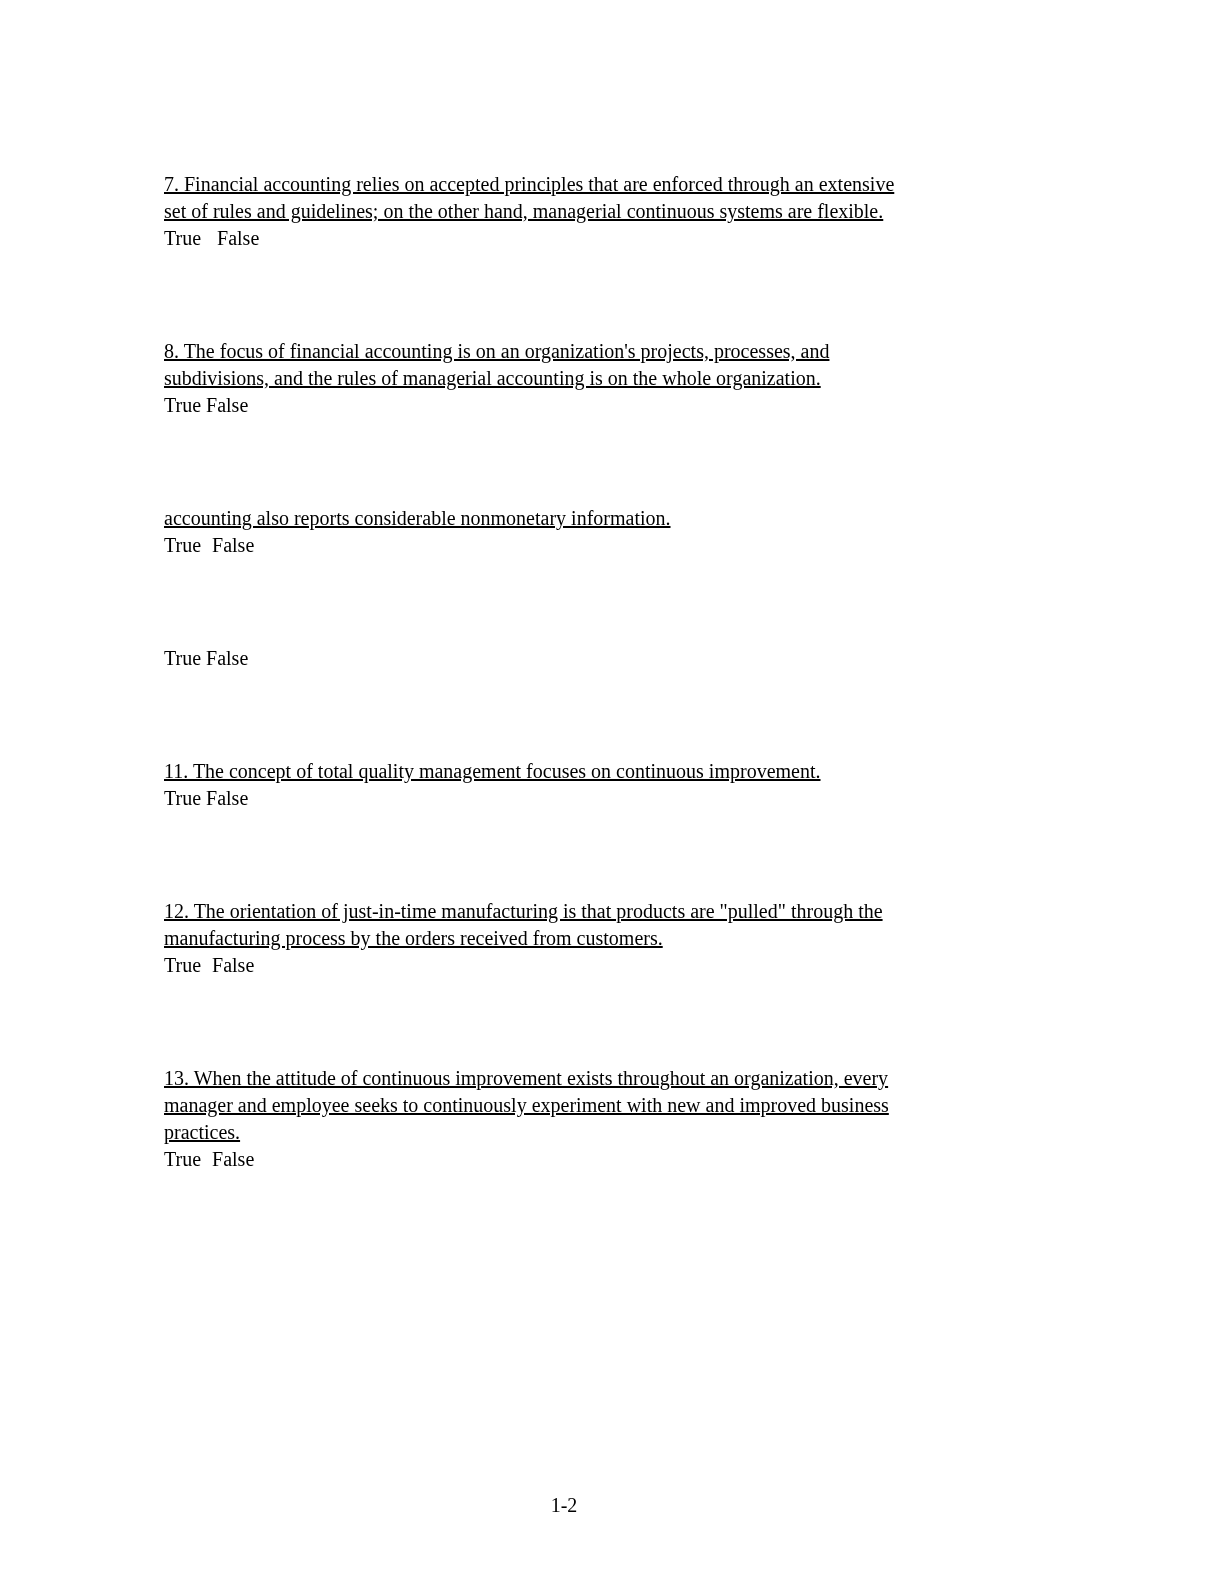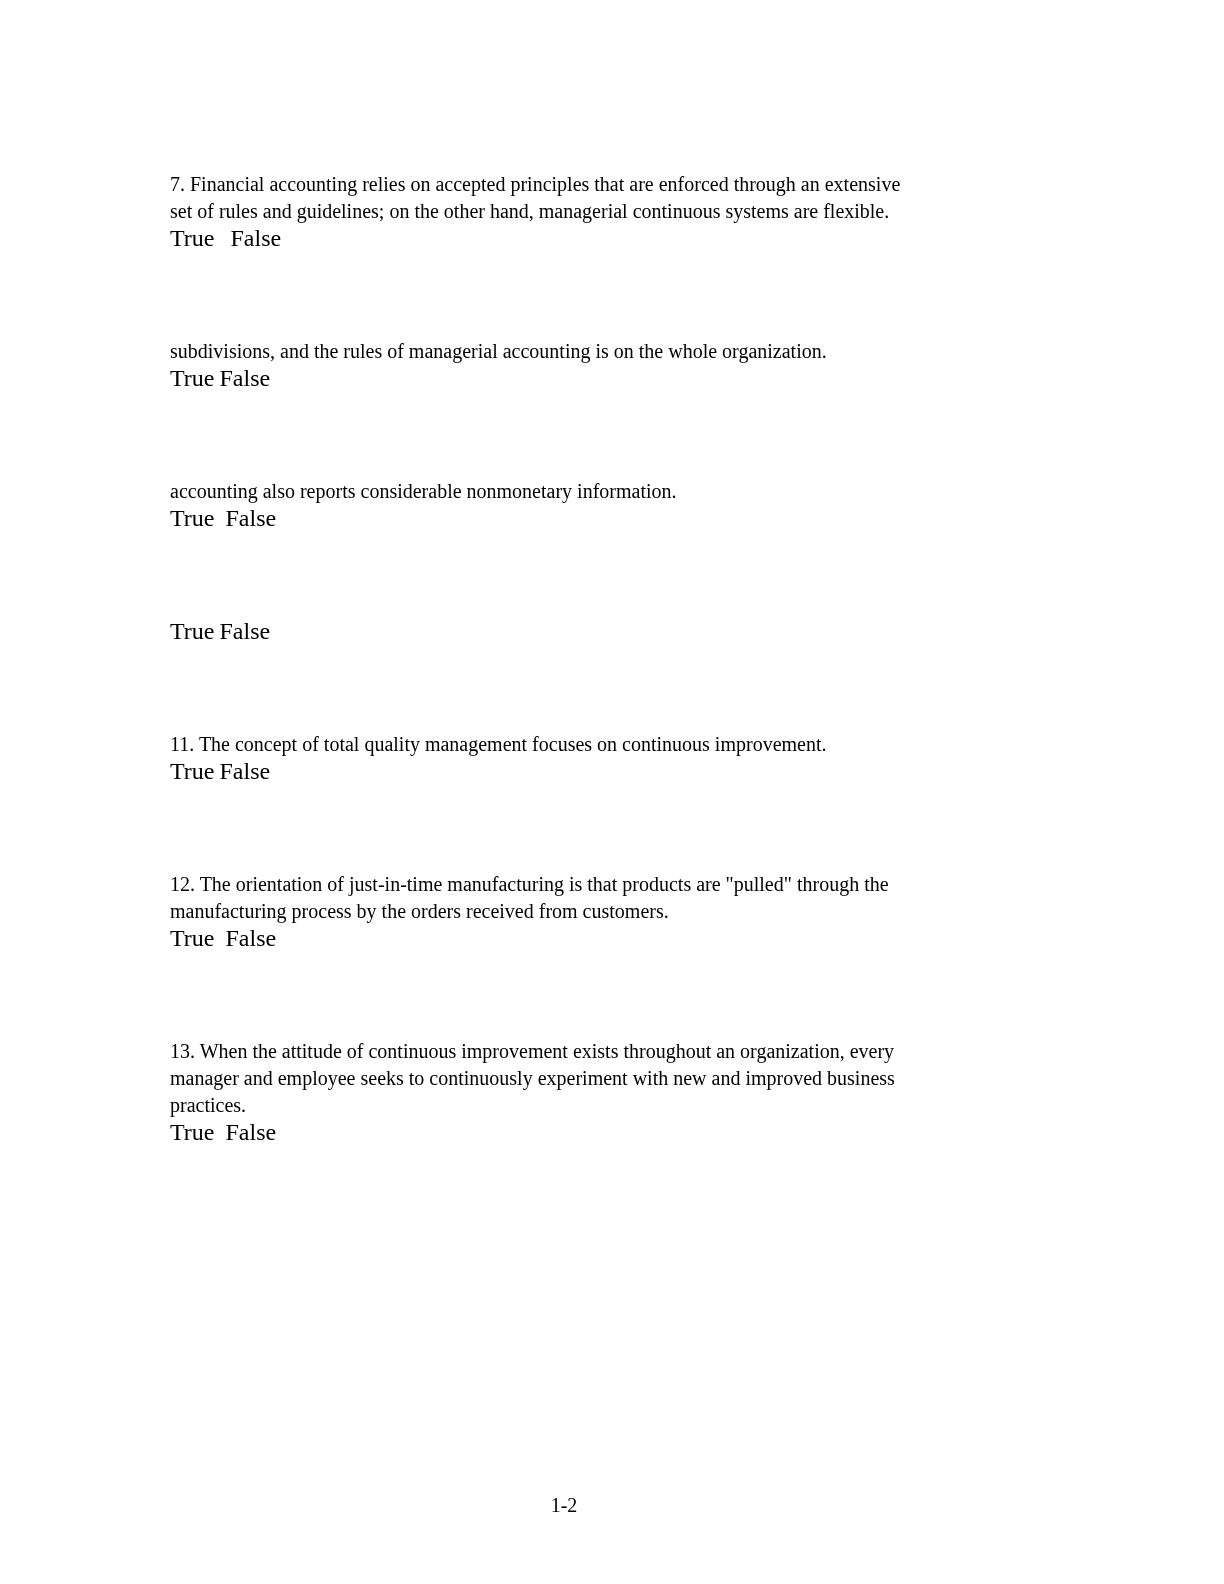--- a/index.html
+++ b/index.html
@@ -10,34 +10,35 @@
     position: relative;
     width: 1224px;
     height: 1584px;
     background: #ffffff;
     color: #000000;
     font-family: "Liberation Serif", "DejaVu Serif", serif;
     overflow: hidden;
   }
   .content {
     position: absolute;
-    left: 170px;
+    left: 164px;
     top: 171px;
     width: 905px;
+    text-decoration: underline;
   }
   .question {
     font-size: 20px;
     line-height: 27px;
     margin-bottom: 86px;
   }
   .q-line {
     white-space: nowrap;
   }
   .tf-row {
-    font-size: 24px;
+    font-size: 20px;
     line-height: 27px;
   }
   .tf-option {
     display: inline-block;
     cursor: pointer;
   }
   .g1 { margin-left: 5px; }
   .g2 { margin-left: 11px; }
   .g3 { margin-left: 16px; }
   .footer {
@@ -55,20 +56,21 @@
 
 <div class="content">
 
   <div class="question">
     <div class="q-line">7. Financial accounting relies on accepted principles that are enforced through an extensive</div>
     <div class="q-line">set of rules and guidelines; on the other hand, managerial continuous systems are flexible.</div>
     <div class="tf-row"><span class="tf-option">True</span><span class="tf-option g3">False</span></div>
   </div>
 
   <div class="question">
+    <div class="q-line">8. The focus of financial accounting is on an organization's projects, processes, and</div>
     <div class="q-line">subdivisions, and the rules of managerial accounting is on the whole organization.</div>
     <div class="tf-row"><span class="tf-option">True</span><span class="tf-option g1">False</span></div>
   </div>
 
   <div class="question">
     <div class="q-line">accounting also reports considerable nonmonetary information.</div>
     <div class="tf-row"><span class="tf-option">True</span><span class="tf-option g2">False</span></div>
   </div>
 
   <div class="question">

